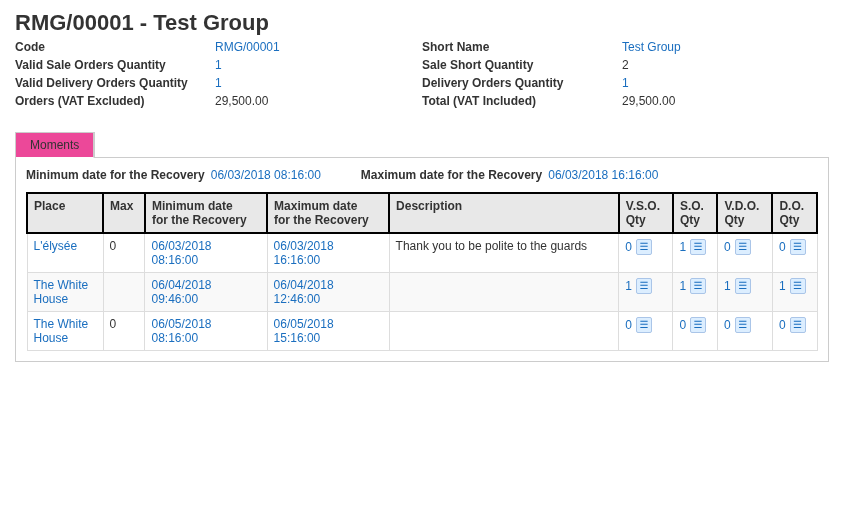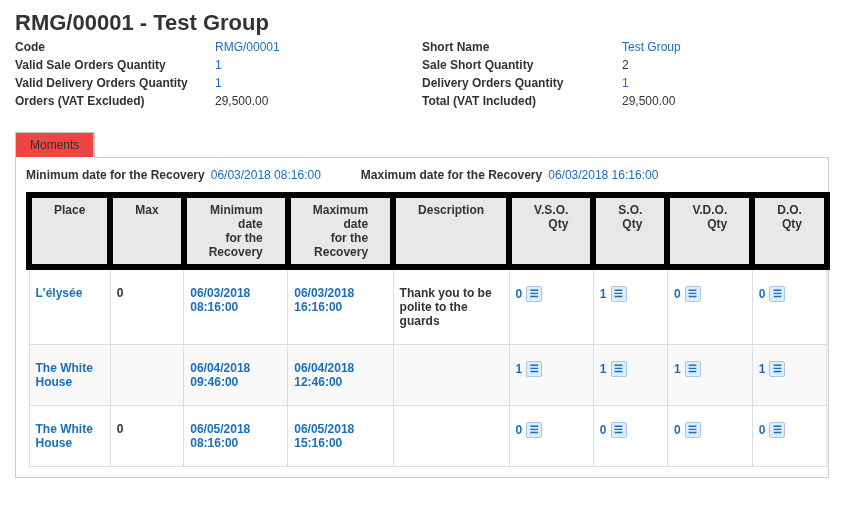--- a/index.html
+++ b/index.html
@@ -53,21 +53,21 @@
     }
     .tab {
       padding: 5px 14px;
       border-right: 1px solid #ccc;
       background: #f5f5f5;
       cursor: pointer;
       font-size: 12px;
       color: #333;
     }
     .tab.active {
-      background: #ef4444;
+      background: #ec4899;
       border-bottom: 1px solid #fff;
       margin-bottom: -1px;
       z-index: 1;
     }
     .tab-content {
       border: 1px solid #ccc;
       padding: 10px;
     }
     .recovery-dates {
       display: flex;
@@ -86,38 +86,37 @@
     }
     table {
       width: 100%;
       border-collapse: collapse;
       font-size: 12px;
     }
     thead tr {
       background: #e8e8e8;
     }
     thead th {
-      border: 6px solid #000000;
-      padding: 5px 22px;
-      text-align: right;
+      border: 2px solid #000000;
+      padding: 5px 6px;
+      text-align: left;
       font-weight: bold;
       color: #333;
       vertical-align: top;
     }
     tbody tr {
       border-bottom: 1px solid #ddd;
     }
     tbody tr:nth-child(even) {
       background: #f9f9f9;
     }
     tbody td {
       border: 1px solid #ddd;
-      padding: 16px 6px;
+      padding: 5px 6px;
       vertical-align: top;
-      font-weight: bold;
     }
     .link-blue {
       color: #1a6ebf;
     }
     .icon-btn {
       display: inline-block;
       width: 16px;
       height: 16px;
       background: #dceeff;
       border: 1px solid #aac5e8;

